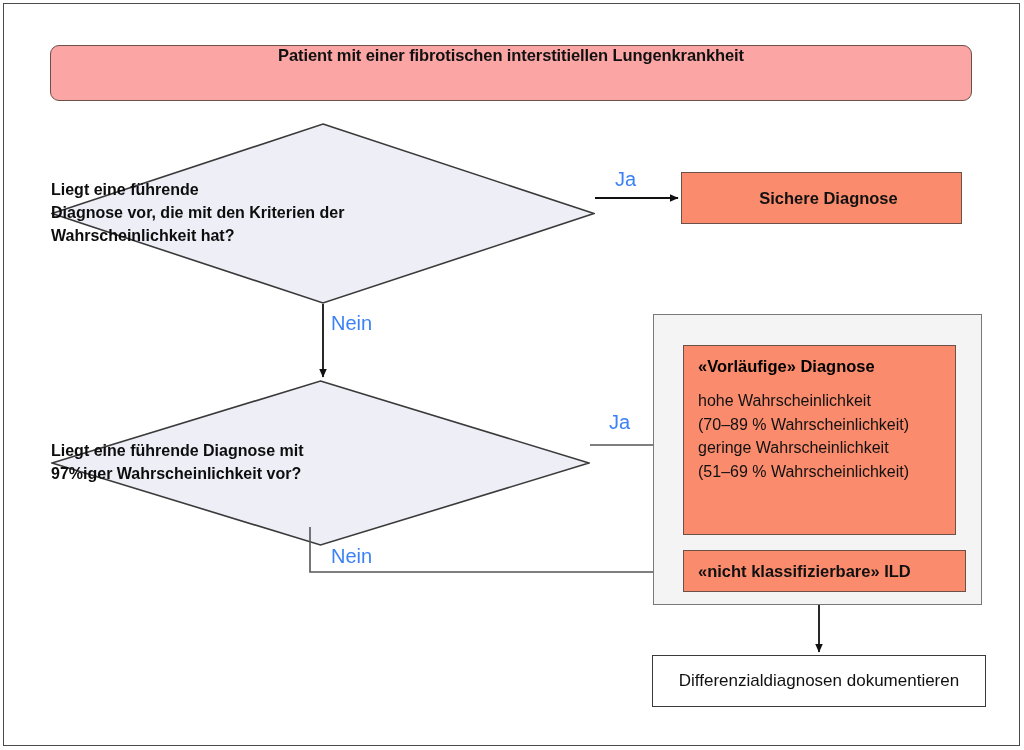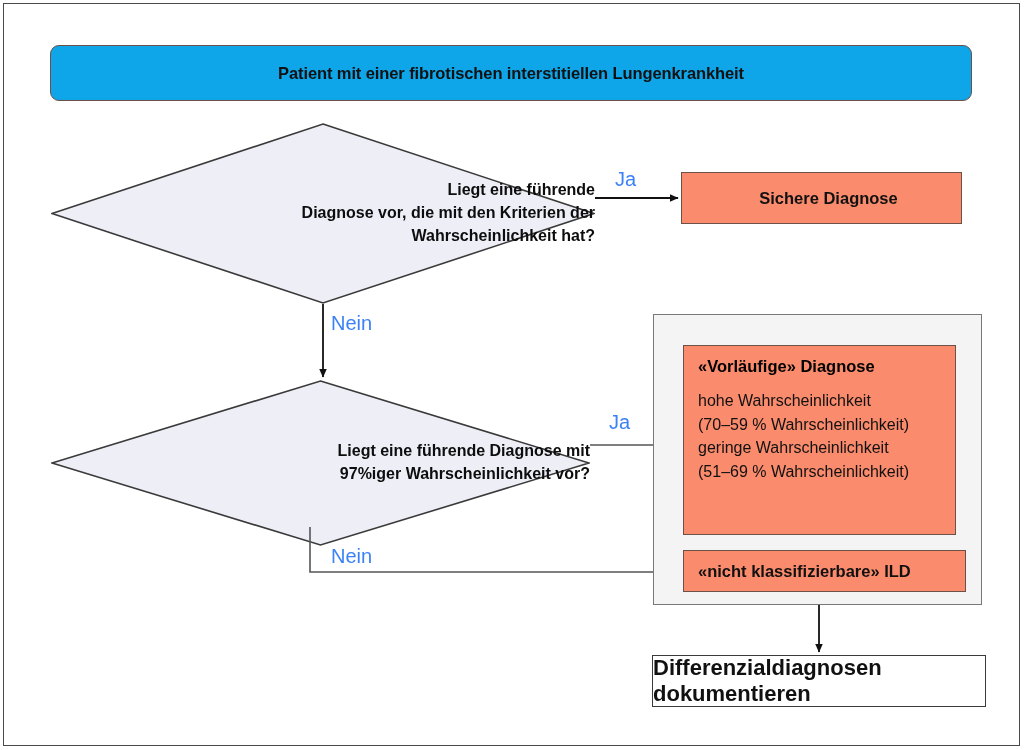--- a/index.html
+++ b/index.html
@@ -28,26 +28,25 @@
     background: #ffffff;
   }
 
   
   .header-box {
     position: absolute;
     left: 50px;
     top: 45px;
     width: 922px;
     height: 56px;
-    background: #0ea5e9;
+    background: #fca5a5;
     border: 1.6px solid #6b5147;
     border-radius: 9px;
     box-sizing: border-box;
     display: flex;
-    align-items: center;
     justify-content: center;
   }
   .header-box .label {
     font-size: 16.5px;
     font-weight: bold;
     color: #111111;
     letter-spacing: -0.1px;
   }
 
   
@@ -60,21 +59,21 @@
     top: 0;
   }
   .diamond-text {
     position: absolute;
     left: 0;
     top: 0;
     width: 100%;
     height: 100%;
     display: flex;
     flex-direction: column;
-    align-items: flex-end;
+    align-items: flex-start;
     justify-content: center;
     font-size: 16px;
     font-weight: bold;
     color: #0d0d0d;
     line-height: 1.42;
     text-align: center;
     pointer-events: none;
   }
 
   
@@ -155,22 +154,22 @@
     width: 334px;
     height: 52px;
     background: #ffffff;
     border: 1.6px solid #3a3a3a;
     box-sizing: border-box;
     display: flex;
     align-items: center;
     justify-content: center;
   }
   .box-bottom .label {
-    font-size: 22px;
-    font-weight: bold;
+    font-size: 17px;
+    font-weight: normal;
     color: #111111;
   }
 
   
   .edge-label {
     position: absolute;
     font-size: 20px;
     font-weight: normal;
     color: #3b82f6;
     background: transparent;
@@ -219,21 +218,21 @@
 
   <div class="orange-box box-sichere">
     <span class="label">Sichere Diagnose</span>
   </div>
 
   <div class="gray-panel"></div>
 
   <div class="orange-box box-vorlaeufige">
     <div class="title">«Vorläufige» Diagnose</div>
     <div class="line">hohe Wahrscheinlichkeit</div>
-    <div class="line">(70–59 % Wahrscheinlichkeit)</div>
+    <div class="line">(70–89 % Wahrscheinlichkeit)</div>
     <div class="line">geringe Wahrscheinlichkeit</div>
     <div class="line">(51–69 % Wahrscheinlichkeit)</div>
   </div>
 
   <div class="orange-box box-ild">
     <span class="label">«nicht klassifizierbare» ILD</span>
   </div>
 
   <div class="box-bottom">
     <span class="label">Differenzialdiagnosen dokumentieren</span>

